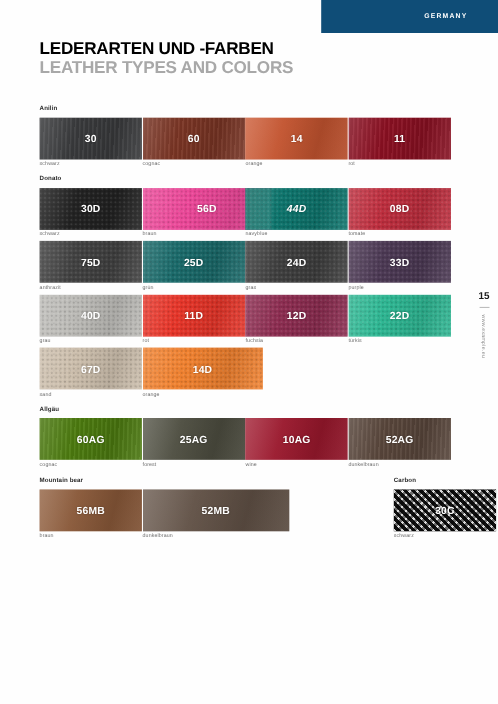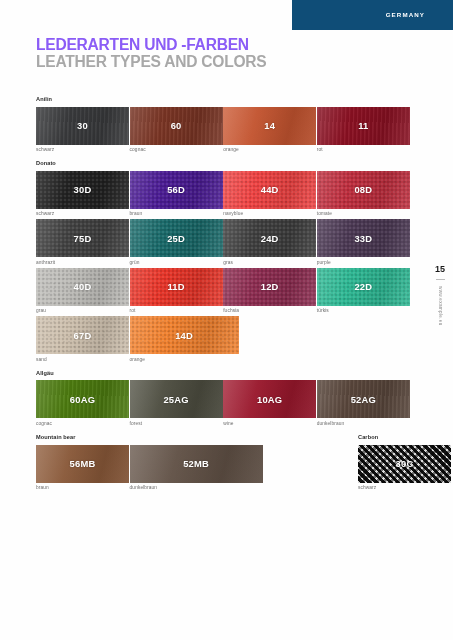--- a/index.html
+++ b/index.html
@@ -40,21 +40,21 @@
   }
 
   .titles {
     position: absolute;
     left: 36px;
     top: 36px;
   }
   .title-de {
     font-size: 15.6px;
     font-weight: bold;
-    color: #8b5cf6;
+    color: #000000;
     letter-spacing: -0.25px;
     line-height: 1.12;
     white-space: nowrap;
   }
   .title-en {
     font-size: 15.6px;
     font-weight: bold;
     color: #a8a8a8;
     letter-spacing: -0.25px;
     line-height: 1.12;
@@ -246,27 +246,27 @@
         <div class="group">
           <div class="group-title">Donato</div>
           <div class="row">
             <div class="cell">
               <div class="swatch tex-pebble tex-gloss" style="background: rgb(35, 35, 35);">
                 <div class="code">30D</div>
               </div>
               <div class="caption">schwarz</div>
             </div>
             <div class="cell">
-              <div class="swatch tex-pebble tex-gloss" style="background: #4c1d95;">
+              <div class="swatch tex-pebble tex-gloss" style="background: #ec4899; padding-left: 24px;">
                 <div class="code">56D</div>
               </div>
               <div class="caption">braun</div>
             </div>
             <div class="cell">
-              <div class="swatch tex-pebble tex-gloss" style="background: #ef4444;">
+              <div class="swatch tex-pebble tex-gloss" style="background: #0f766e; font-style: italic;">
                 <div class="code">44D</div>
               </div>
               <div class="caption">navyblue</div>
             </div>
             <div class="cell">
               <div class="swatch tex-pebble tex-gloss" style="background: rgb(191, 47, 63);">
                 <div class="code">08D</div>
               </div>
               <div class="caption">tomate</div>
             </div>

